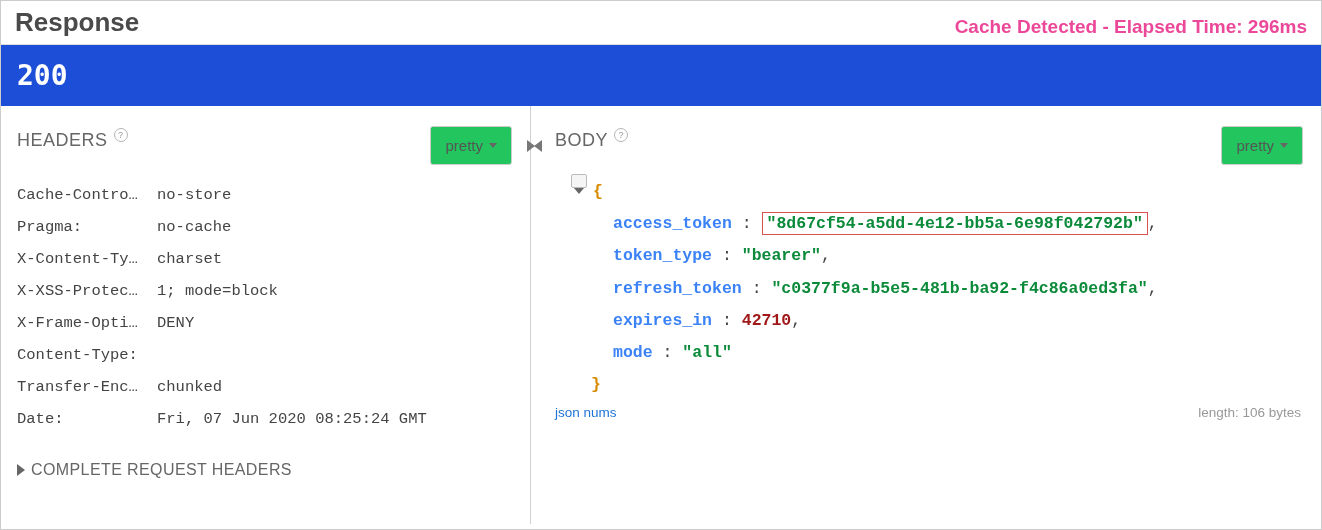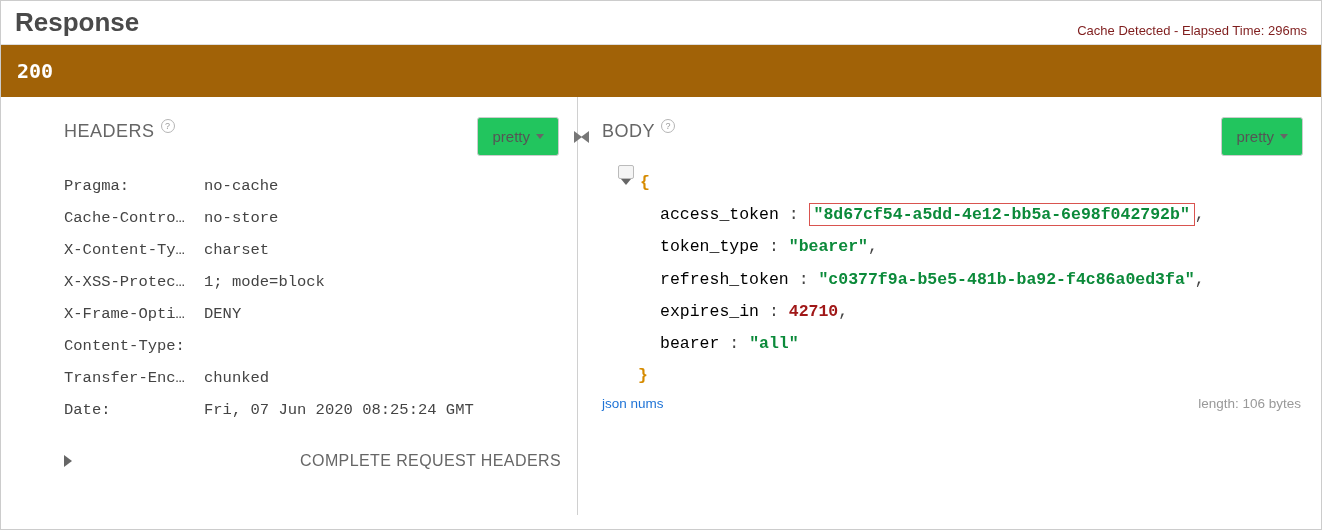--- a/index.html
+++ b/index.html
@@ -17,41 +17,41 @@
     align-items: flex-end;
     padding: 6px 14px 6px 14px;
     border-bottom: 1px solid #ddd;
   }
   .topbar h1 {
     font-size: 26px;
     font-weight: 600;
     color: #4a4a4a;
   }
   .topbar .meta {
-    font-size: 13px;
-    color: #7f1d1d;
+    font-size: 19px;
+    color: #ec4899;
+    font-weight: bold;
   }
   .status-bar {
-    background: #a16207;
+    background: #1d4ed8;
     color: #fff;
-    font-size: 20px;
+    font-size: 28px;
     font-weight: 700;
     padding: 14px 16px;
     font-family: ui-monospace, Menlo, Consolas, monospace;
   }
   .panels {
     display: flex;
     height: calc(100% - 110px);
   }
   .panel-left {
     width: 530px;
     border-right: 1px solid #d0d0d0;
     padding: 24px 16px 12px 16px;
     position: relative;
-    margin-left: 47px;
   }
   .panel-right {
     flex: 1;
     padding: 24px 16px 12px 24px;
     position: relative;
   }
   .section-head {
     display: flex;
     align-items: center;
     gap: 6px;
@@ -138,21 +138,20 @@
   }
   .complete-headers {
     margin-top: 26px;
     font-size: 16px;
     letter-spacing: 0.4px;
     color: #666;
     display: flex;
     align-items: center;
     gap: 6px;
     cursor: pointer;
-    justify-content: space-between;
   }
   .tri-right {
     width: 0; height: 0;
     border-top: 6px solid transparent;
     border-bottom: 6px solid transparent;
     border-left: 8px solid #666;
   }
   .tri-down-sm {
     width: 0; height: 0;
     border-left: 5px solid transparent;
@@ -173,21 +172,21 @@
     border: 1px solid #bbb;
     border-radius: 2px;
     width: 16px; height: 14px;
     text-align: center;
     background: #f5f5f5;
     margin-right: 6px;
     position: relative;
     top: -1px;
   }
   .brace { color: #d68b00; font-weight: 700; }
-  .jkey { color: #000000; font-weight: 400; }
+  .jkey { color: #3b82f6; font-weight: 700; }
   .jstr { color: #0b8a3a; font-weight: 600; }
   .jnum { color: #a01818; font-weight: 600; }
   .punct { color: #444; }
   .indent { padding-left: 42px; display: block; }
   .hl {
     border: 1px solid #d9534f;
     padding: 1px 4px;
   }
   .body-footer {
     display: flex;
@@ -219,26 +218,26 @@
       <span class="help-badge">?</span>
     </div>
     <div class="pretty-btn">
       <span>pretty</span>
       <span class="caret-down"></span>
     </div>
     <div class="collapse-tri"></div>
 
     <div class="headers-table" id="headers-table">
         <div class="row">
+          <span class="k">Cache-Contro…</span>
+          <span class="v">no-store</span>
+        </div>
+        <div class="row">
           <span class="k">Pragma:</span>
           <span class="v">no-cache</span>
-        </div>
-        <div class="row">
-          <span class="k">Cache-Contro…</span>
-          <span class="v">no-store</span>
         </div>
         <div class="row">
           <span class="k">X-Content-Ty…</span>
           <span class="v">charset</span>
         </div>
         <div class="row">
           <span class="k">X-XSS-Protec…</span>
           <span class="v">1; mode=block</span>
         </div>
         <div class="row">
@@ -289,21 +288,21 @@
       </span>
       <span class="indent">
         <span class="jkey">refresh_token</span><span class="punct"> : </span>
         <span class="jstr">"c0377f9a-b5e5-481b-ba92-f4c86a0ed3fa"</span><span class="punct">,</span>
       </span>
       <span class="indent">
         <span class="jkey">expires_in</span><span class="punct"> : </span>
         <span class="jnum">42710</span><span class="punct">,</span>
       </span>
       <span class="indent">
-        <span class="jkey">bearer</span><span class="punct"> : </span>
+        <span class="jkey">mode</span><span class="punct"> : </span>
         <span class="jstr">"all"</span>
       </span>
       <div style="padding-left:20px;"><span class="brace">}</span></div>
     </div>
 
     <div class="body-footer">
       <span class="link">json nums</span>
       <span class="len">length: 106 bytes</span>
     </div>
   </div>

